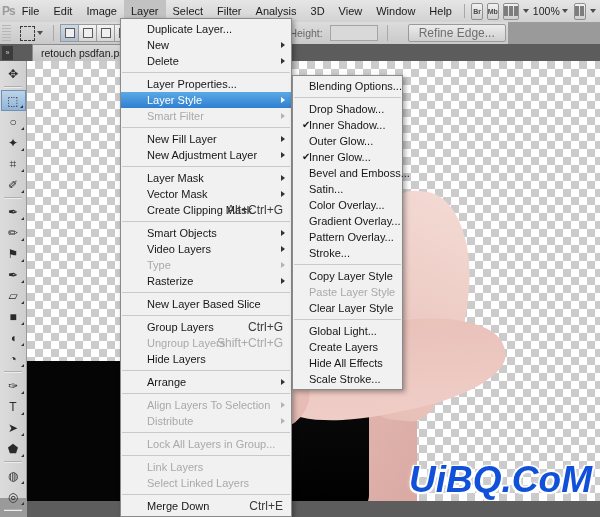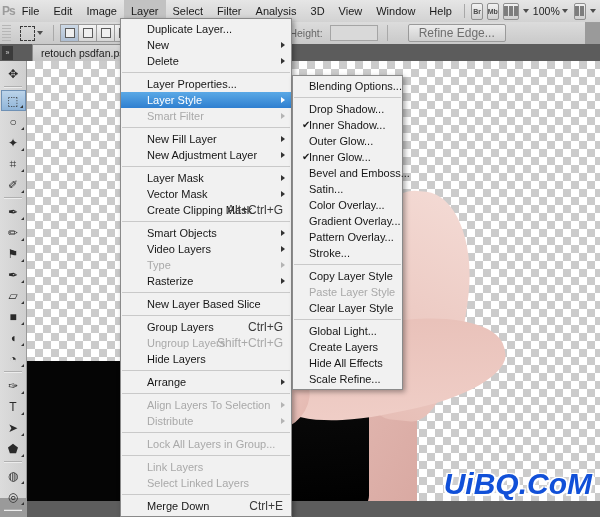--- a/index.html
+++ b/index.html
@@ -42,21 +42,21 @@
     width:0;height:0;margin:0 4px 0 2px;
     border-left:3.5px solid transparent;border-right:3.5px solid transparent;
     border-top:4px solid #4d4d4d;
   }
   .mb-zoom{font-size:10.5px;color:#222;margin-left:0;}
   .swatchicon{display:flex;gap:1px;}
   .swatchicon i{display:block;width:4px;height:10px;background:#7d7d7d;}
 
   
   .optionsbar{
-    position:absolute;left:0;top:22px;width:585px;height:22px;
+    position:absolute;left:0;top:22px;width:508px;height:22px;
     background:linear-gradient(#dcdcdc,#c9c9c9);
     border-bottom:1px solid #9c9c9c;
     display:flex;align-items:center;
   }
   .ob-grip{width:9px;height:16px;margin:0 3px 0 2px;
     background:repeating-linear-gradient(#b6b6b6 0 1px,transparent 1px 3px);}
   .marquee-ico{
     width:13px;height:13px;border:1px dashed #3a3a3a;margin-left:6px;
   }
   .ob-sep{width:1px;height:16px;background:#a9a9a9;margin:0 6px;}
@@ -187,21 +187,21 @@
     border-radius:4px;
   }
   .darkedge{
     position:absolute;left:0;top:300px;width:230px;height:160px;
     background:linear-gradient(90deg,#050505 70%,rgba(5,5,5,0));
   }
 
   .watermark{
     position:absolute;right:8px;bottom:16px;
     font-family:"Liberation Sans","DejaVu Sans",sans-serif;
-    font-size:30px;font-weight:bold;font-style:italic;
+    font-size:37px;font-weight:bold;font-style:italic;
     color:#1150d8;letter-spacing:0px;
     text-shadow:
       -1.5px -1.5px 0 #fff, 1.5px -1.5px 0 #fff,
       -1.5px 1.5px 0 #fff, 1.5px 1.5px 0 #fff,
       0 0 5px rgba(255,255,255,.9);
   }
   .statusstrip{position:absolute;left:0;bottom:0;width:573px;height:16px;background:#5d5d5d;}
 
   
   .menu{
@@ -418,16 +418,16 @@
       <div class="mi"><span>Pattern Overlay...</span></div>
       <div class="mi"><span>Stroke...</span></div>
       <div class="msep"></div>
       <div class="mi"><span>Copy Layer Style</span></div>
       <div class="mi disabled"><span>Paste Layer Style</span></div>
       <div class="mi"><span>Clear Layer Style</span></div>
       <div class="msep"></div>
       <div class="mi"><span>Global Light...</span></div>
       <div class="mi"><span>Create Layers</span></div>
       <div class="mi"><span>Hide All Effects</span></div>
-      <div class="mi"><span>Scale Refine...</span></div>
+      <div class="mi"><span>Scale Stroke...</span></div>
     </div>
 
 </div>
 
 </body></html>

